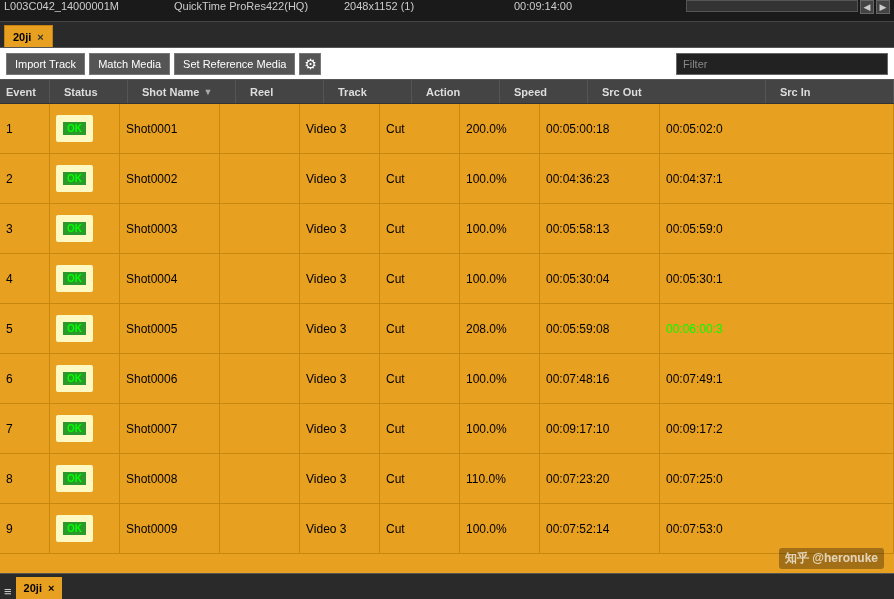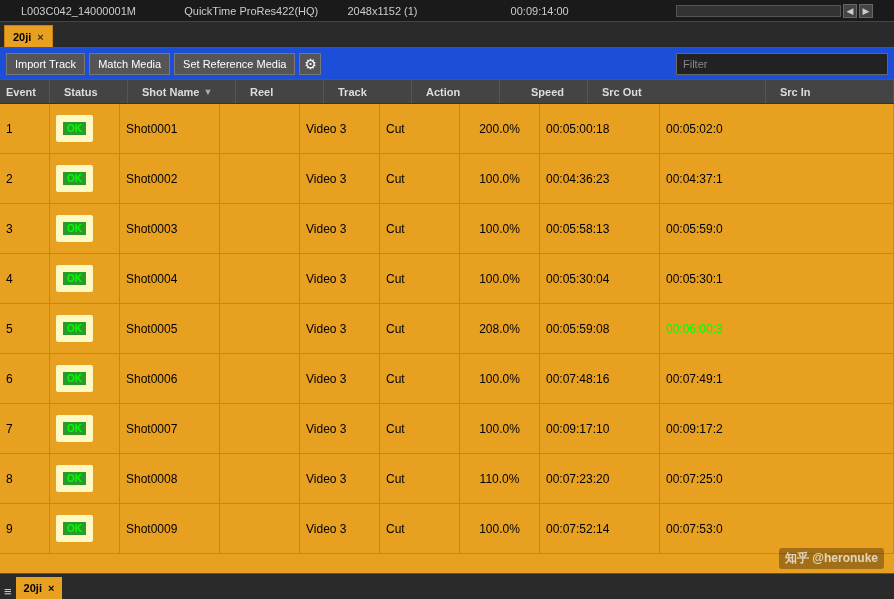--- a/index.html
+++ b/index.html
@@ -11,22 +11,21 @@
       width: 894px;
       height: 599px;
       overflow: hidden;
     }
 
     
     .top-bar {
       background: #1a1a1a;
       height: 22px;
       display: flex;
-      align-items: center;
-      padding: 0 21px;
+      padding: 0 4px;
       border-bottom: 1px solid #444;
     }
     .top-bar-text {
       color: #ccc;
       font-size: 11px;
       flex: 1;
     }
     .top-scrollbar {
       height: 12px;
       background: #333;
@@ -76,21 +75,21 @@
       border-right: 1px solid #c88010;
     }
     .tab-close {
       font-size: 11px;
       color: #333;
       cursor: pointer;
     }
 
     
     .toolbar {
-      background: #1d4ed8;
+      background: #ffffff;
       height: 32px;
       display: flex;
       align-items: center;
       padding: 0 6px;
       gap: 4px;
       border-bottom: 1px solid #555;
     }
     .tool-btn {
       background: #555;
       color: #fff;
@@ -211,21 +210,21 @@
       border-radius: 2px;
     }
 
     
     .col-event    { width: 50px; min-width: 50px; }
     .col-status   { width: 70px; min-width: 70px; }
     .col-shotname { width: 100px; min-width: 100px; }
     .col-reel     { width: 80px; min-width: 80px; }
     .col-track    { width: 80px; min-width: 80px; }
     .col-action   { width: 80px; min-width: 80px; }
-    .col-speed    { width: 80px; min-width: 80px; justify-content: center; }
+    .col-speed    { width: 80px; min-width: 80px; }
     .col-srcin    { width: 120px; min-width: 120px; }
     .col-srcout   { width: 120px; min-width: 120px; flex: 1; }
 
     
     .main-area {
       display: flex;
       flex-direction: column;
       height: calc(599px - 22px - 26px - 32px - 26px);
     }
 

